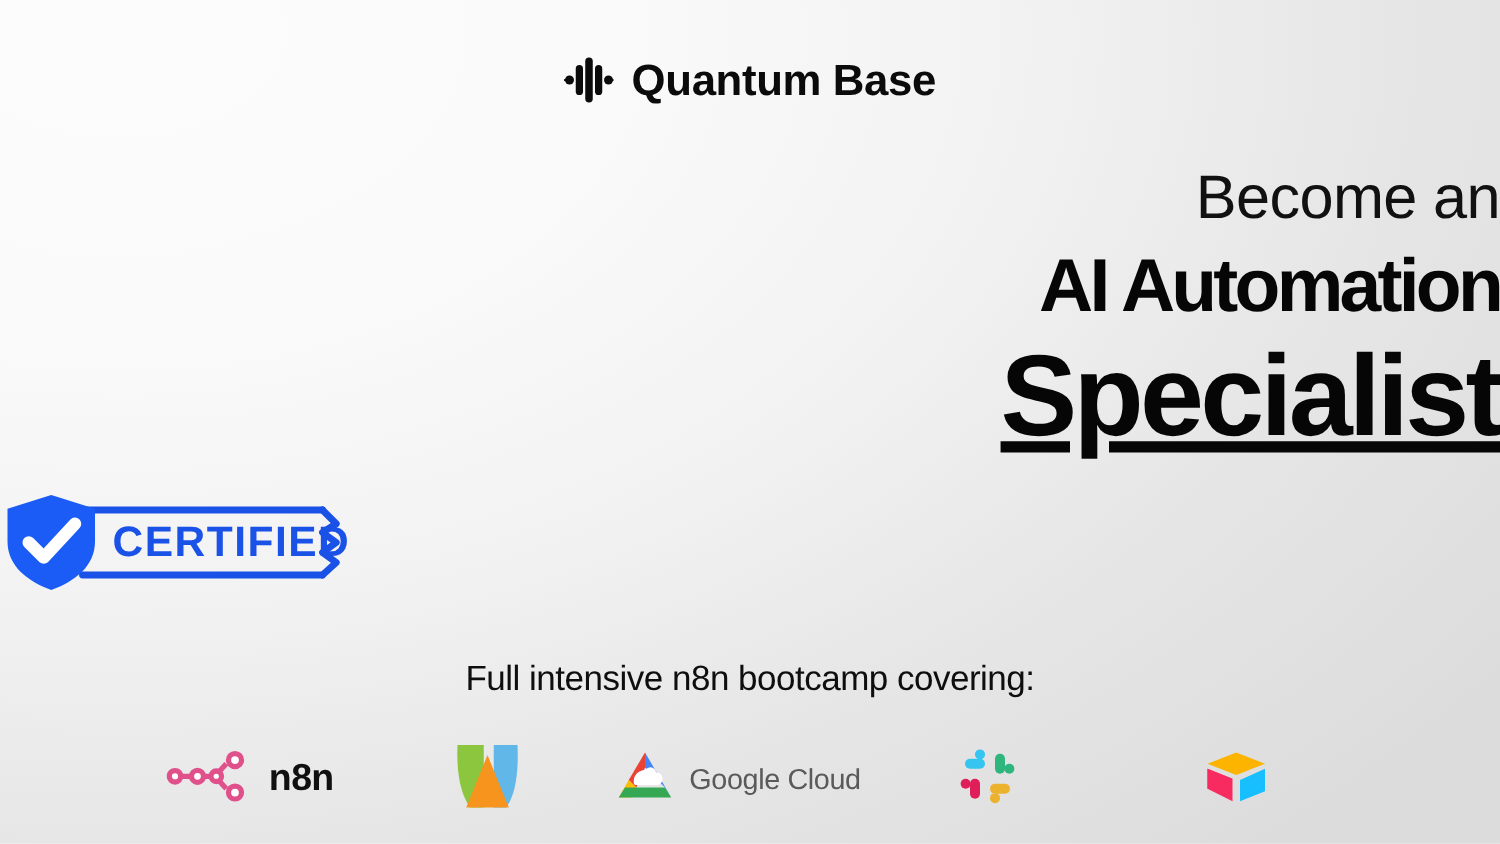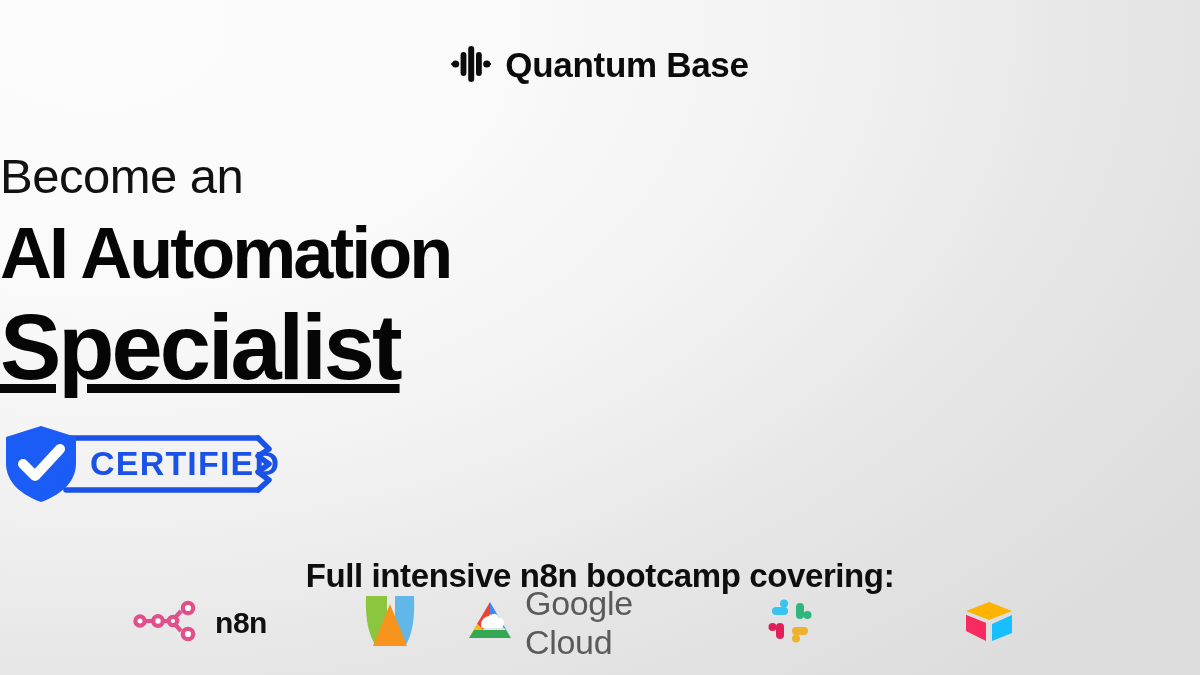--- a/index.html
+++ b/index.html
@@ -21,44 +21,44 @@
     display:flex; align-items:center; gap:14px;
     margin-top:42px;
   }
   .brand-mark { width:40px; height:44px; display:block; }
   .brand-name {
     font-size:35px; font-weight:700; letter-spacing:-0.3px;
     color:#0B0B0B; line-height:1;
   }
 
   
-  .headline { margin-top:66px; text-align:left; width:100%; }
+  .headline { margin-top:48px; text-align:right; width:100%; }
   .eyebrow {
     font-size:49px; font-weight:400; color:#111; line-height:1.0;
     letter-spacing:-0.5px;
   }
   .title-1, .title-2 {
     font-weight:800; color:#060606; letter-spacing:-3px;
     line-height:1.0;
   }
-  .title-1 { font-size:72px; margin-top:16px; }
+  .title-1 { font-size:60px; margin-top:16px; }
   .title-2 { font-size:92px; margin-top:12px;text-decoration:underline; }
 
   
   .badge-wrap {
     margin-top:30px;
     display:flex; align-items:center; 
     width:100%;
   }
   .badge-svg { display:block; }
 
   
   .subtitle {
     margin-top:52px;
-    font-size:33px; font-weight:700; color:#0E0E0E;
+    font-size:28px; font-weight:400; color:#0E0E0E;
     letter-spacing:-0.4px; text-align:center;
   }
 
   
   .logos {
     position:absolute; left:0; right:0; top:588px;
     display:flex; align-items:center; justify-content:center;
     gap:0;
   }
   .logo-item {
@@ -68,21 +68,21 @@
   .lg-n8n     { width:230px; }
   .lg-aa      { width:150px; }
   .lg-gcloud  { width:250px; }
   .lg-slack   { width:150px; }
   .lg-airtable{ width:250px; }
 
   .logo-text-n8n {
     font-size:30px; font-weight:800; color:#101010; letter-spacing:-0.5px;
   }
   .logo-text-gcloud {
-    font-size:34px; font-weight:400; color:#5A5A5A; letter-spacing:-0.3px;
+    font-size:23px; font-weight:400; color:#5A5A5A; letter-spacing:-0.3px;
   }
   .logo-text-airtable {
     font-size:31px; font-weight:700; color:#1D1D1D; letter-spacing:-0.8px;
   }
 </style>
 </head>
 <body>
 
 <div id="slide">
 

